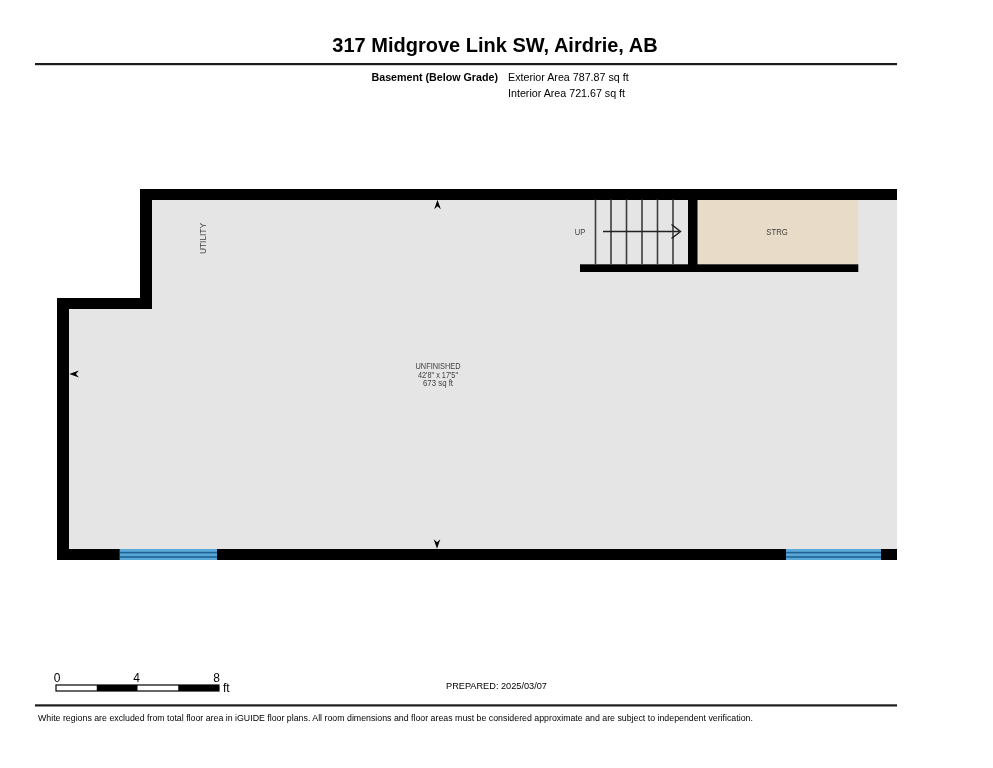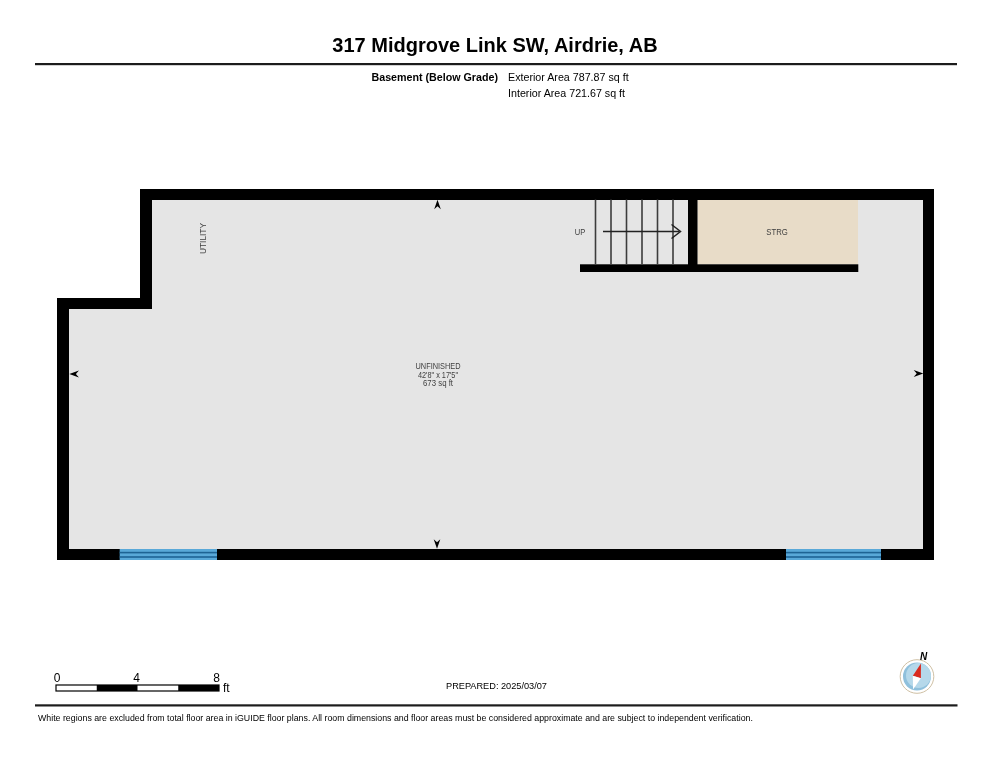--- a/index.html
+++ b/index.html
@@ -1,16 +1,16 @@
 <!DOCTYPE html>
 <html><head>
 <meta charset="utf-8">
 <style>
   html,body{margin:0;padding:0;background:#ffffff;}
-  #page{position:relative;width:993px;height:768px;background:#ffffff;overflow:hidden;}
+  #page{position:relative;width:897px;height:768px;background:#ffffff;overflow:hidden;}
   svg text{font-family:"Liberation Sans", sans-serif;}
 </style>
 </head>
 <body>
 <div id="page">
 <svg width="993" height="768" viewBox="0 0 993 768">
   <rect x="0" y="0" width="993" height="768" fill="#ffffff"></rect>
 
   <text id="title" x="495" y="52" font-size="20" font-weight="bold" fill="#000000" text-anchor="middle">317 Midgrove Link SW, Airdrie, AB</text>
   <rect x="35" y="63" width="922" height="2.2" fill="#1c1c1c"></rect>

